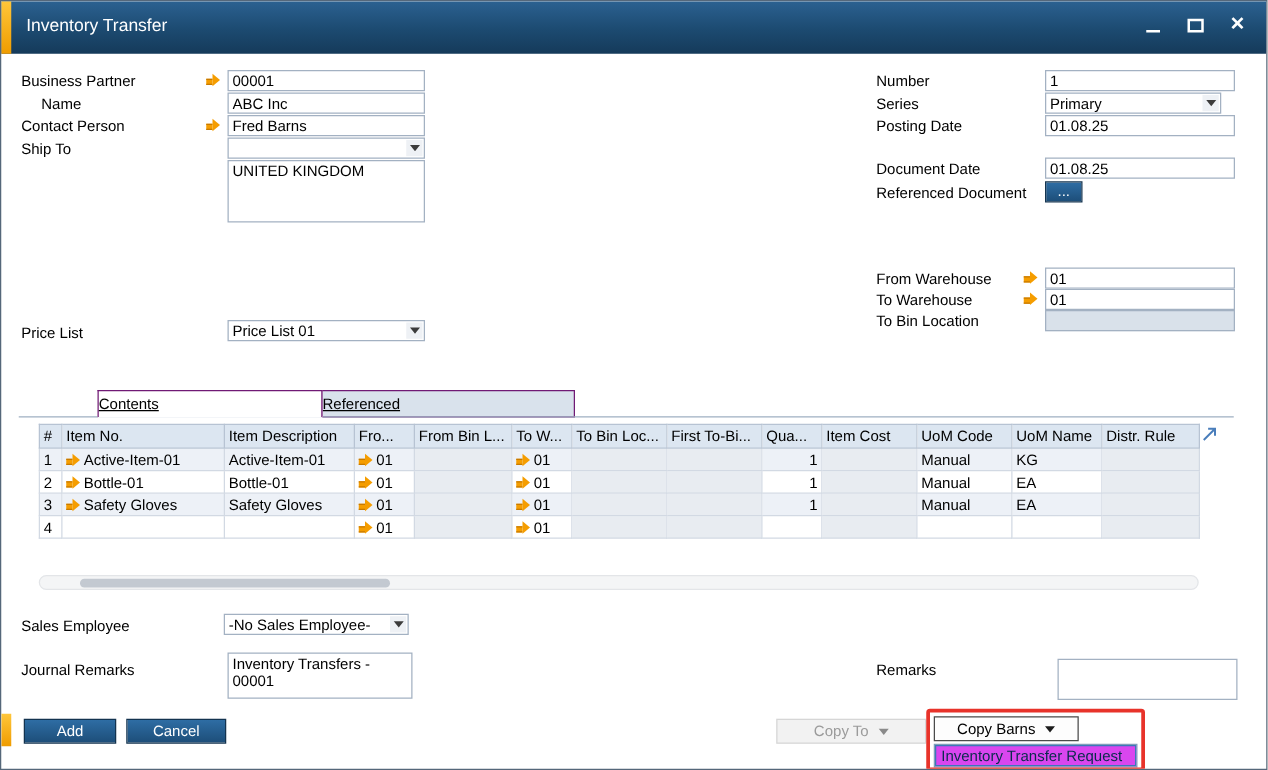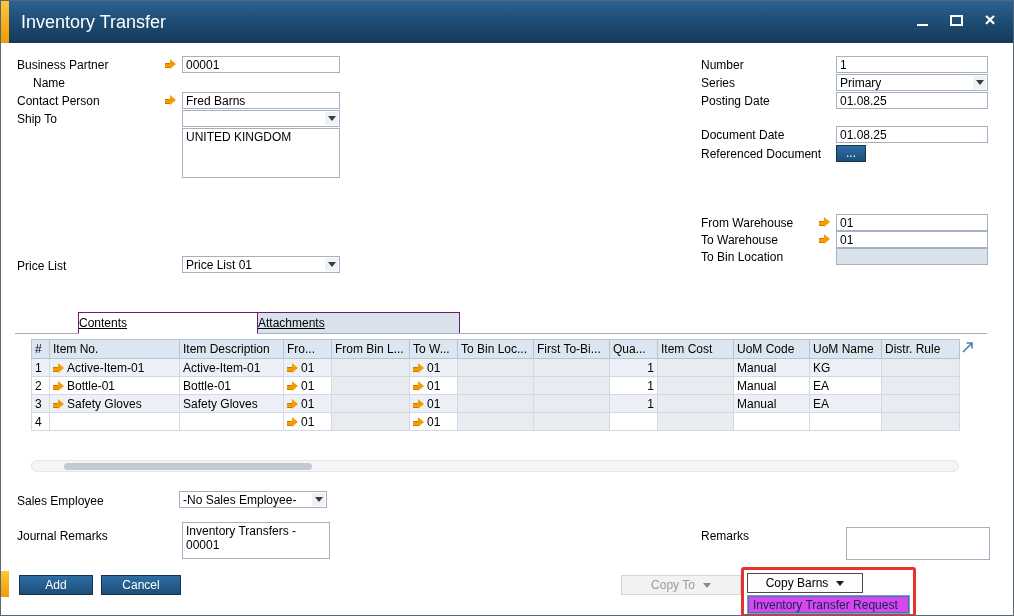--- a/index.html
+++ b/index.html
@@ -5,21 +5,21 @@
   * { margin:0; padding:0; box-sizing:border-box; }
   body { font-family:"Liberation Sans", sans-serif; font-size:12px; color:#000; background:#888; }
   .window { position:relative; width:1014px; height:616px; background:#fff; border:1px solid #55677a; overflow:hidden; }
 
   
   .titlebar { position:absolute; left:0; top:0; right:0; height:42px;
     background:linear-gradient(180deg,#2b6191 0%, #1c4a70 55%, #153a5a 100%); }
   .orange-strip { position:absolute; left:0; width:8px; background:linear-gradient(180deg,#ffc63a,#ef9c00); z-index:5; }
   .strip-top { top:0; height:42px; }
   .strip-bottom { top:570px; height:26px; }
-  .title-text { position:absolute; left:20px; top:11px; color:#fff; font-size:18px; }
+  .title-text { position:absolute; left:20px; top:11px; color:#fff; font-size:14px; }
   .win-controls { position:absolute; right:14px; top:10px; display:flex; gap:16px; align-items:center; }
   .wc { width:18px; height:18px; display:flex; align-items:center; justify-content:center; cursor:pointer; color:#fff; }
   .min-bar { width:11px; height:2px; background:#fff; margin-top:9px; }
   .max-box { width:13px; height:11px; border:2px solid #fff; }
   .close-x { font-size:19px; font-weight:bold; line-height:18px; }
 
   .lbl { position:absolute; white-space:nowrap; }
   .ipt { position:absolute; height:17px; border:1px solid #a3b1c2; background:#fff;
     font:12px "Liberation Sans", sans-serif; padding:0 3px; }
   .ipt.disabled { background:#d9e1ea; }
@@ -98,20 +98,21 @@
     </div>
   </div>
   <div class="orange-strip strip-top"></div>
   <div class="orange-strip strip-bottom"></div>
 
   <span class="lbl" style="left:16px; top:57px;">Business Partner</span>
   <span class="link-arrow" style="position:absolute; left:164px; top:59px;"></span>
   <input class="ipt" style="left: 181px; top: 55px; width: 158px;" value="00001">
 
   <span class="lbl" style="left:0; top:75px;margin-left:32px;">Name</span>
+  <input class="ipt" style="left: 181px; top: 73px; width: 158px;" value="ABC Inc">
 
   <span class="lbl" style="left:16px; top:93px;">Contact Person</span>
   <span class="link-arrow" style="position:absolute; left:164px; top:95px;"></span>
   <input class="ipt" style="left: 181px; top: 91px; width: 158px;" value="Fred Barns">
 
   <span class="lbl" style="left:16px; top:111px;">Ship To</span>
   <div class="sel" style="left:181px; top:109px; width:158px;">
     <span class="txt"></span>
     <span class="arw">
         <span class="tri-down"></span>
@@ -125,21 +126,21 @@
     <span class="txt">Price List 01</span>
     <span class="arw">
         <span class="tri-down"></span>
       </span>
   </div>
 
   <span class="lbl" style="left:700px; top:57px;">Number</span>
   <input class="ipt" style="left: 835px; top: 55px; width: 152px;" value="1">
 
   <span class="lbl" style="left:700px; top:75px;">Series</span>
-  <div class="sel" style="left:835px; top:73px; width:152px;">
+  <div class="sel" style="left:835px; top:73px; width:141px;">
     <span class="txt">Primary</span>
     <span class="arw">
         <span class="tri-down"></span>
       </span>
   </div>
 
   <span class="lbl" style="left:700px; top:93px;">Posting Date</span>
   <input class="ipt" style="left: 835px; top: 91px; width: 152px;" value="01.08.25">
 
   <span class="lbl" style="left:700px; top:127px;">Document Date</span>
@@ -154,21 +155,21 @@
 
   <span class="lbl" style="left:700px; top:232px;">To Warehouse</span>
   <span class="link-arrow" style="position:absolute; left:818px; top:234px;"></span>
   <input class="ipt" style="left: 835px; top: 230px; width: 152px;" value="01">
 
   <span class="lbl" style="left:700px; top:249px;">To Bin Location</span>
   <input class="ipt disabled" style="left: 835px; top: 247px; width: 152px;" value="">
 
   <div class="tab-line"></div>
   <div class="tab tab-active" style="left:30px; width:180px;"><u>Contents</u></div>
-  <div class="tab tab-inactive" style="left:209px; width:203px;"><u>Attachments</u></div>
+  <div class="tab tab-inactive" style="left:209px; width:203px;"><u>Referenced</u></div>
 
   <div class="grid-wrap">
     <table class="grid">
       <colgroup>
         <col style="width:18px">
           <col style="width:130px">
           <col style="width:104px">
           <col style="width:48px">
         <col style="width:78px">
           <col style="width:48px">

